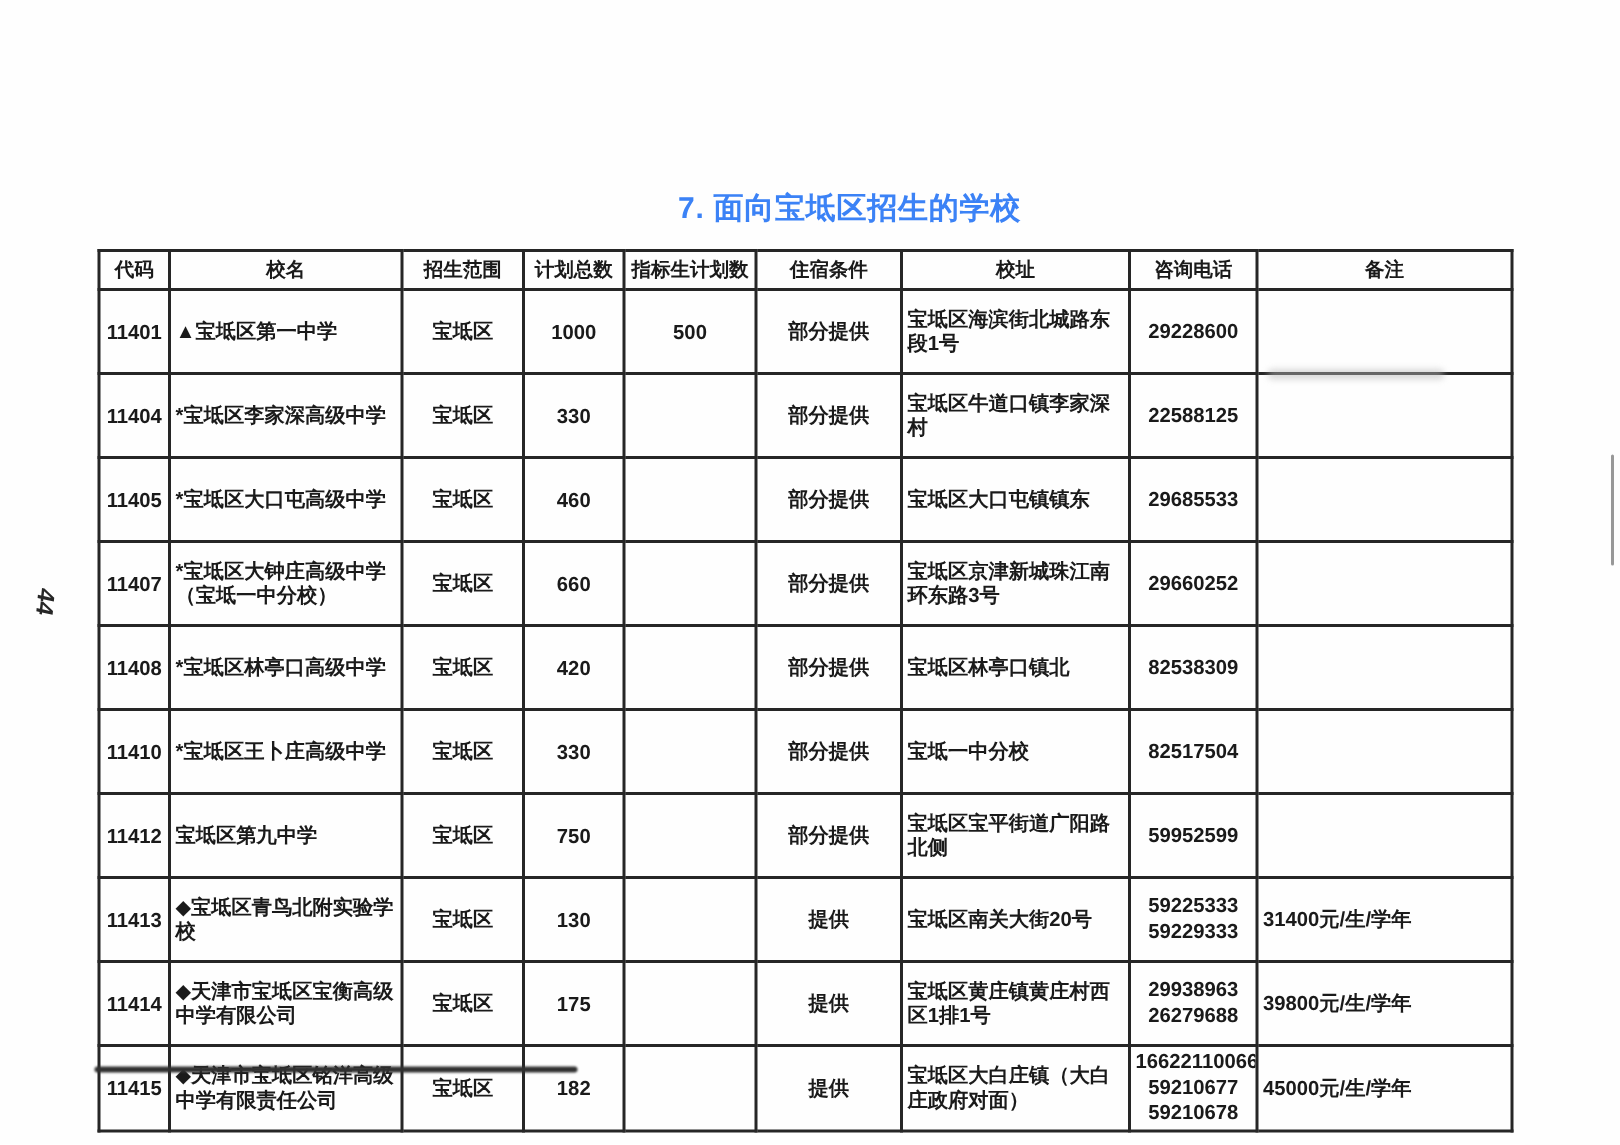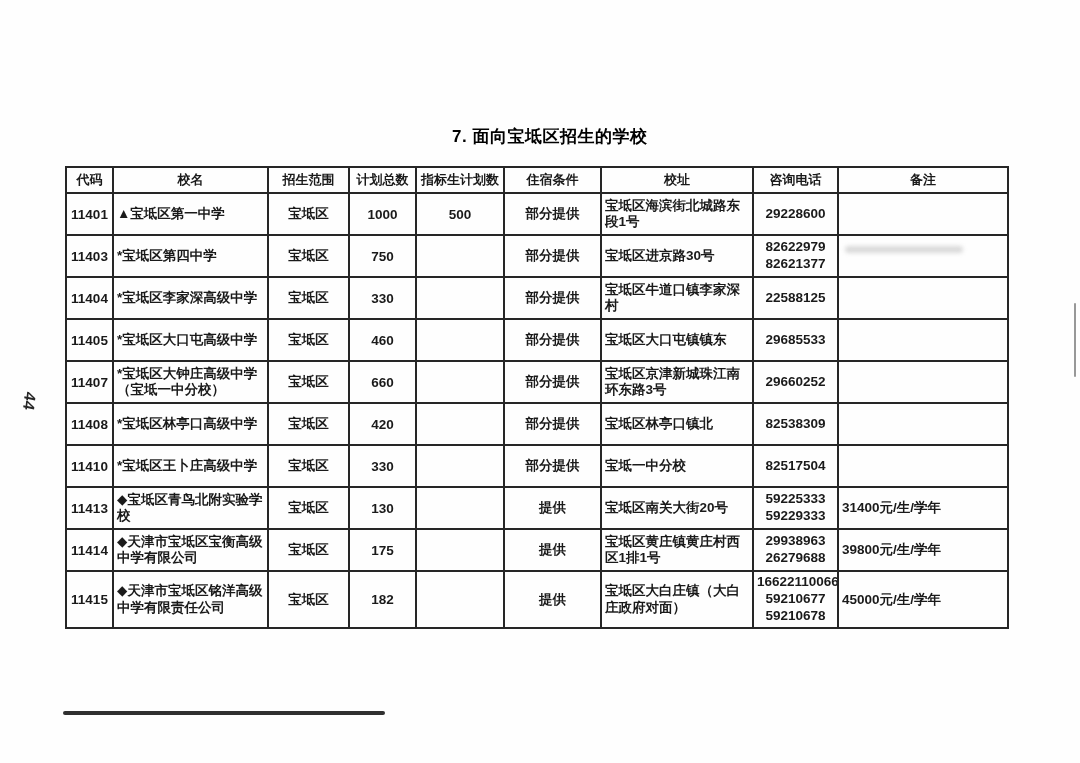--- a/index.html
+++ b/index.html
@@ -12,41 +12,41 @@
   }
   .page{position:absolute;inset:0;background:#fefefe;}
   .page-number{
     position:absolute;left:20px;top:392px;
     transform:rotate(96deg) skewX(-6deg);
     transform-origin:center;
     font-size:16px;font-weight:700;color:#262626;
   }
   .title{
     position:absolute;left:452px;top:125px;margin:0;
-    font-size:17px;font-weight:700;color:#000000;
+    font-size:20px;font-weight:700;color:#3b82f6;
     letter-spacing:0.5px;white-space:nowrap;
   }
   table.schools{
     position:absolute;left:65px;top:166px;
     width:942px;border-collapse:collapse;table-layout:fixed;
     background:transparent;
   }
   table.schools th,table.schools td{
     border:2px solid #262626;
     font-weight:700;
     color:#1a1a1a;
     padding:1px 3px;
     overflow:hidden;
   }
   table.schools th{
     font-size:13px;height:22px;text-align:center;
     padding:1px 1px;
   }
   table.schools td{font-size:13.5px;}
-  table.schools tbody tr{height:42px;}
+  table.schools tbody tr{height:56px;}
   table.schools tbody tr:last-child{height:57px;}
   td.col-code,td.col-scope,td.col-plan_total,td.col-indicator_plan,
   td.col-accommodation,td.col-phone{text-align:center;}
   td.col-name,td.col-address{
     text-align:left;word-break:break-all;line-height:1.22;
   }
   td.col-phone{white-space:pre-line;line-height:1.25;font-size:13px;}
   td.col-remark{text-align:left;padding-left:2px;word-break:break-all;}
   
   .smudge-remark{
@@ -102,32 +102,20 @@
           <td class="col-name">▲宝坻区第一中学</td>
           <td class="col-scope">宝坻区</td>
           <td class="col-plan_total">1000</td>
           <td class="col-indicator_plan">500</td>
           <td class="col-accommodation">部分提供</td>
           <td class="col-address">宝坻区海滨街北城路东段1号</td>
           <td class="col-phone">29228600</td>
           <td class="col-remark"></td>
         </tr>
         <tr>
-          <td class="col-code">11403</td>
-          <td class="col-name">*宝坻区第四中学</td>
-          <td class="col-scope">宝坻区</td>
-          <td class="col-plan_total">750</td>
-          <td class="col-indicator_plan"></td>
-          <td class="col-accommodation">部分提供</td>
-          <td class="col-address">宝坻区进京路30号</td>
-          <td class="col-phone">82622979
-82621377</td>
-          <td class="col-remark"></td>
-        </tr>
-        <tr>
           <td class="col-code">11404</td>
           <td class="col-name">*宝坻区李家深高级中学</td>
           <td class="col-scope">宝坻区</td>
           <td class="col-plan_total">330</td>
           <td class="col-indicator_plan"></td>
           <td class="col-accommodation">部分提供</td>
           <td class="col-address">宝坻区牛道口镇李家深村</td>
           <td class="col-phone">22588125</td>
           <td class="col-remark"></td>
         </tr>
@@ -166,20 +154,31 @@
         </tr>
         <tr>
           <td class="col-code">11410</td>
           <td class="col-name">*宝坻区王卜庄高级中学</td>
           <td class="col-scope">宝坻区</td>
           <td class="col-plan_total">330</td>
           <td class="col-indicator_plan"></td>
           <td class="col-accommodation">部分提供</td>
           <td class="col-address">宝坻一中分校</td>
           <td class="col-phone">82517504</td>
+          <td class="col-remark"></td>
+        </tr>
+        <tr>
+          <td class="col-code">11412</td>
+          <td class="col-name">宝坻区第九中学</td>
+          <td class="col-scope">宝坻区</td>
+          <td class="col-plan_total">750</td>
+          <td class="col-indicator_plan"></td>
+          <td class="col-accommodation">部分提供</td>
+          <td class="col-address">宝坻区宝平街道广阳路北侧</td>
+          <td class="col-phone">59952599</td>
           <td class="col-remark"></td>
         </tr>
         <tr>
           <td class="col-code">11413</td>
           <td class="col-name">◆宝坻区青鸟北附实验学校</td>
           <td class="col-scope">宝坻区</td>
           <td class="col-plan_total">130</td>
           <td class="col-indicator_plan"></td>
           <td class="col-accommodation">提供</td>
           <td class="col-address">宝坻区南关大街20号</td>

